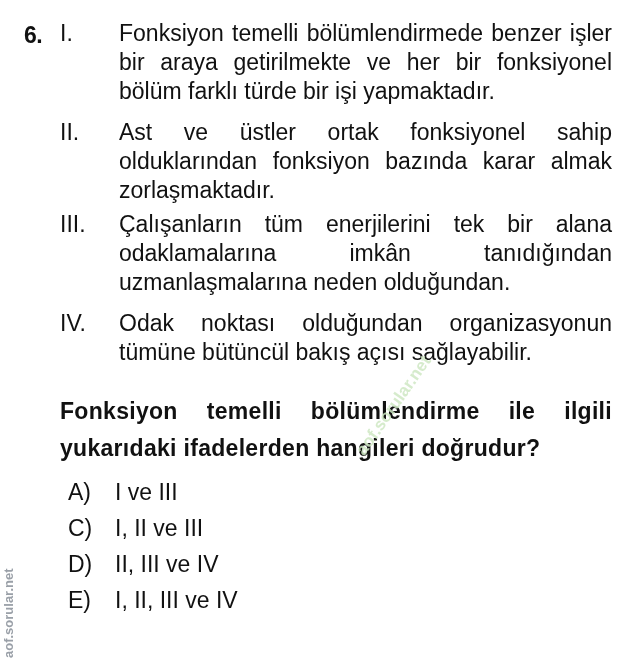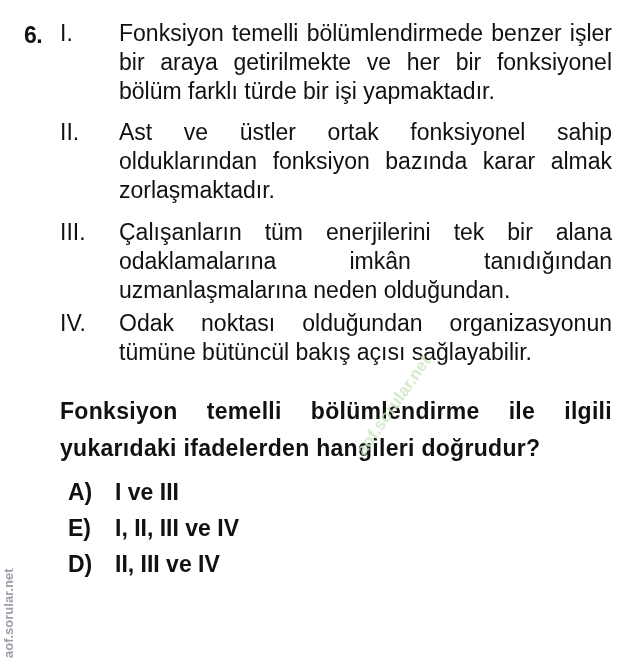--- a/index.html
+++ b/index.html
@@ -51,21 +51,20 @@
       font-weight: bold;
       text-align: justify;
       text-align-last: left;
       letter-spacing: 0.3px;
     }
     .options {
       position: absolute;
       left: 68px;
       top: 474px;
       font-size: 23px;
-      font-weight: bold;
     }
     .option {
       height: 36px;
       line-height: 36px;
       white-space: nowrap;
     }
     .option .letter {
       display: inline-block;
       width: 47px;
     }
@@ -101,38 +100,41 @@
 <div class="stmt" style="top:19px;">
   <span class="roman">I.</span>
   <span class="text">Fonksiyon temelli bölümlendirmede benzer işler bir araya getirilmekte ve her bir fonksiyonel bölüm farklı türde bir işi yapmaktadır.</span>
 </div>
 
 <div class="stmt" style="top:118px;">
   <span class="roman">II.</span>
   <span class="text">Ast ve üstler ortak fonksiyonel sahip olduklarından fonksiyon bazında karar almak zorlaşmaktadır.</span>
 </div>
 
-<div class="stmt" style="top:218px;">
+<div class="stmt" style="top:210px;">
   <span class="roman">III.</span>
   <span class="text">Çalışanların tüm enerjilerini tek bir alana odaklamalarına imkân tanıdığından uzmanlaşmalarına neden olduğundan.</span>
 </div>
 
 <div class="stmt" style="top:309px;">
   <span class="roman">IV.</span>
   <span class="text">Odak noktası olduğundan organizasyonun tümüne bütüncül bakış açısı sağlayabilir.</span>
 </div>
 
 <div class="question">Fonksiyon temelli bölümlendirme ile ilgili yukarıdaki ifadelerden hangileri doğrudur?</div>
 
 <div class="options">
   <div class="option">
     <span class="letter">A)</span><span>I ve III</span>
   </div>
   <div class="option">
-    <span class="letter">E)</span><span>I, II, III ve IV</span>
+    <span class="letter">C)</span><span>I, II ve III</span>
   </div>
   <div class="option">
     <span class="letter">D)</span><span>II, III ve IV</span>
+  </div>
+  <div class="option">
+    <span class="letter">E)</span><span>I, II, III ve IV</span>
   </div>
 </div>
 
 <div class="watermark-diag">aof.sorular.net</div>
 <div class="watermark-side">aof.sorular.net</div>
 
 </body></html>

